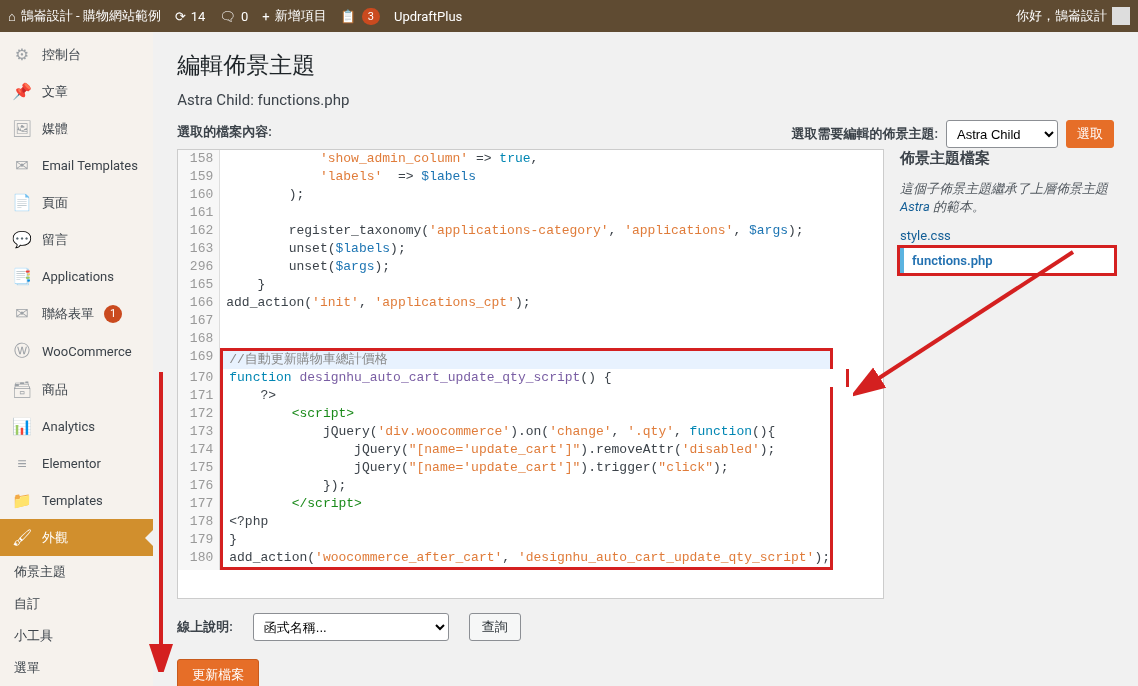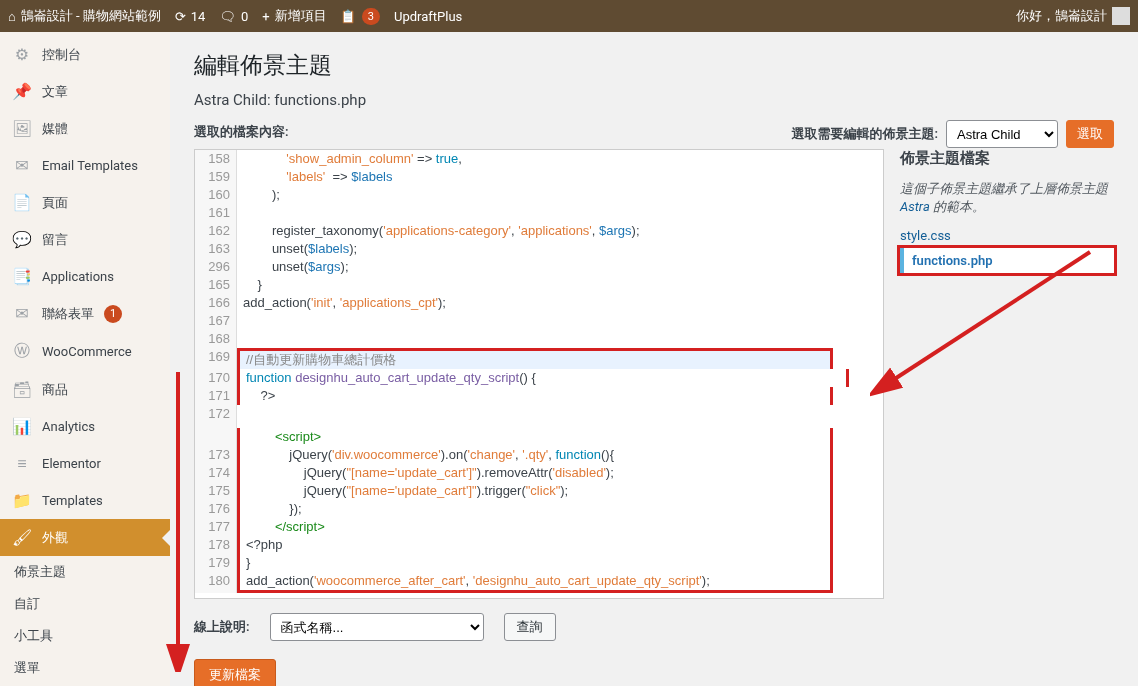--- a/index.html
+++ b/index.html
@@ -21,38 +21,38 @@
 .count-badge { background:#ca4a1f; color:#fff; border-radius:50%; width:18px; height:18px; display:inline-flex; align-items:center; justify-content:center; font-size:11px; }
 .main { flex: 1; padding: 18px 24px 24px 24px; background: #f1f1f1; position: relative; }
 h1 { font-size: 23px; font-weight: 400; margin-bottom: 10px; color:#1d2327; }
 .subtitle { font-size: 15px; color:#3c434a; margin-bottom: 14px; }
 .selector-row { position: absolute; top: 88px; right: 24px; display: flex; align-items: center; gap: 8px; font-weight:600; font-size:13px; }
 .select-theme { height: 28px; border: 1px solid #8c8f94; border-radius: 3px; background:#fff; padding: 0 20px 0 6px; font-size:13px; }
 .btn-primary { background: #e66e28; border:1px solid #e66e28; color: #fff; padding: 4px 10px; border-radius: 3px; cursor: pointer; font-size: 13px; }
 .section-label { font-weight: 600; margin: 8px 0; display:block; }
 .editor-row { display: flex; gap: 16px; }
 .code-area { flex: 1; }
-.code-box { border: 1px solid #ccc; background: #fff; font-family: Liberation Sans, sans-serif; font-size: 13px; height: 450px; overflow:hidden; }
+.code-box { border: 1px solid #ccc; background: #fff; font-family: Liberation Mono, monospace; font-size: 13px; height: 450px; overflow:hidden; }
 .code-line { display: flex; }
 .gutter { width: 42px; text-align: right; padding-right: 6px; color: #999; background:#f7f7f7; border-right:1px solid #ddd; user-select:none; line-height:18px; }
 .code { padding-left: 6px; white-space: pre; line-height:18px; flex:1; }
 .active-line .code { background: #e8f2fe; }
 .kw { color: #0086b3; }
 .fn { color: #795da3; }
 .str { color: #e07c3a; }
 .var { color: #1d75b3; }
 .cm { color: #888; }
 .tag { color: #1a8a1a; }
 .file-panel { width: 214px; }
 .file-panel h2 { font-size: 15px; font-weight:600; margin-bottom: 12px; padding-top: 0; }
 .file-desc { color: #50575e; font-style: italic; font-size: 13px; margin-bottom: 7px; }
 .file-link { color: #135e96; padding: 5px 0; display:block; cursor:pointer; }
 .file-link.active { background:#fff; border-left:4px solid #5bb3e0; padding-left:8px; font-weight:600; color:#2271b1; position:relative; }
 .doc-row { margin-top: 14px; display:flex; align-items:center; gap:20px; }
-.doc-select { height: 28px; border: 1px solid #8c8f94; border-radius:3px; background:#fff; padding:0 28px 0 6px; width:214px; font-size:13px; }
+.doc-select { height: 28px; border: 1px solid #8c8f94; border-radius:3px; background:#fff; padding:0 28px 0 6px; width:196px; font-size:13px; }
 .btn-secondary { background:#f6f7f7; border:1px solid #8c8f94; color:#2c3338; padding:4px 12px; border-radius:3px; cursor:pointer; font-size:13px; }
 .btn-update { background:#e66e28; border:1px solid #c85a1c; color:#fff; padding:6px 14px; border-radius:3px; cursor:pointer; font-size:13px; margin-top:18px; }
 .arrow-svg { position:absolute; pointer-events:none; }
 </style>
 </head>
 <body>
 
 <div class="topbar">
   <div class="topbar-left">
     <span class="topbar-item">⌂ <span>鵠崙設計 - 購物網站範例</span></span>
@@ -205,21 +205,21 @@
             <div class="code-line">
               <div class="gutter">170</div>
               <div class="code" style="border-left: 3px solid rgb(212, 32, 32); border-right: 3px solid rgb(212, 32, 32); margin-right: 34px;"><span class="kw">function </span><span class="fn">designhu_auto_cart_update_qty_script</span><span>() {</span></div>
             </div>
             <div class="code-line">
               <div class="gutter">171</div>
               <div class="code" style="border-left: 3px solid rgb(212, 32, 32); border-right: 3px solid rgb(212, 32, 32); margin-right: 50px;"><span>    ?&gt;</span></div>
             </div>
             <div class="code-line">
               <div class="gutter">172</div>
-              <div class="code" style="border-left: 3px solid rgb(212, 32, 32); border-right: 3px solid rgb(212, 32, 32); margin-right: 50px; margin-top: 23px;"><span>        </span><span class="tag">&lt;script&gt;</span></div>
+              <div class="code" style="border-left: 3px solid rgb(212, 32, 32); border-right: 3px solid rgb(212, 32, 32); margin-right: 50px;"><span>        </span><span class="tag">&lt;script&gt;</span></div>
             </div>
             <div class="code-line">
               <div class="gutter">173</div>
               <div class="code" style="border-left: 3px solid rgb(212, 32, 32); border-right: 3px solid rgb(212, 32, 32); margin-right: 50px;"><span>            jQuery(</span><span class="str">'div.woocommerce'</span><span>).on(</span><span class="str">'change'</span><span>, </span><span class="str">'.qty'</span><span>, </span><span class="kw">function</span><span>(){</span></div>
             </div>
             <div class="code-line">
               <div class="gutter">174</div>
               <div class="code" style="border-left: 3px solid rgb(212, 32, 32); border-right: 3px solid rgb(212, 32, 32); margin-right: 50px;"><span>                jQuery(</span><span class="str">"[name='update_cart']"</span><span>).removeAttr(</span><span class="str">'disabled'</span><span>);</span></div>
             </div>
             <div class="code-line">

